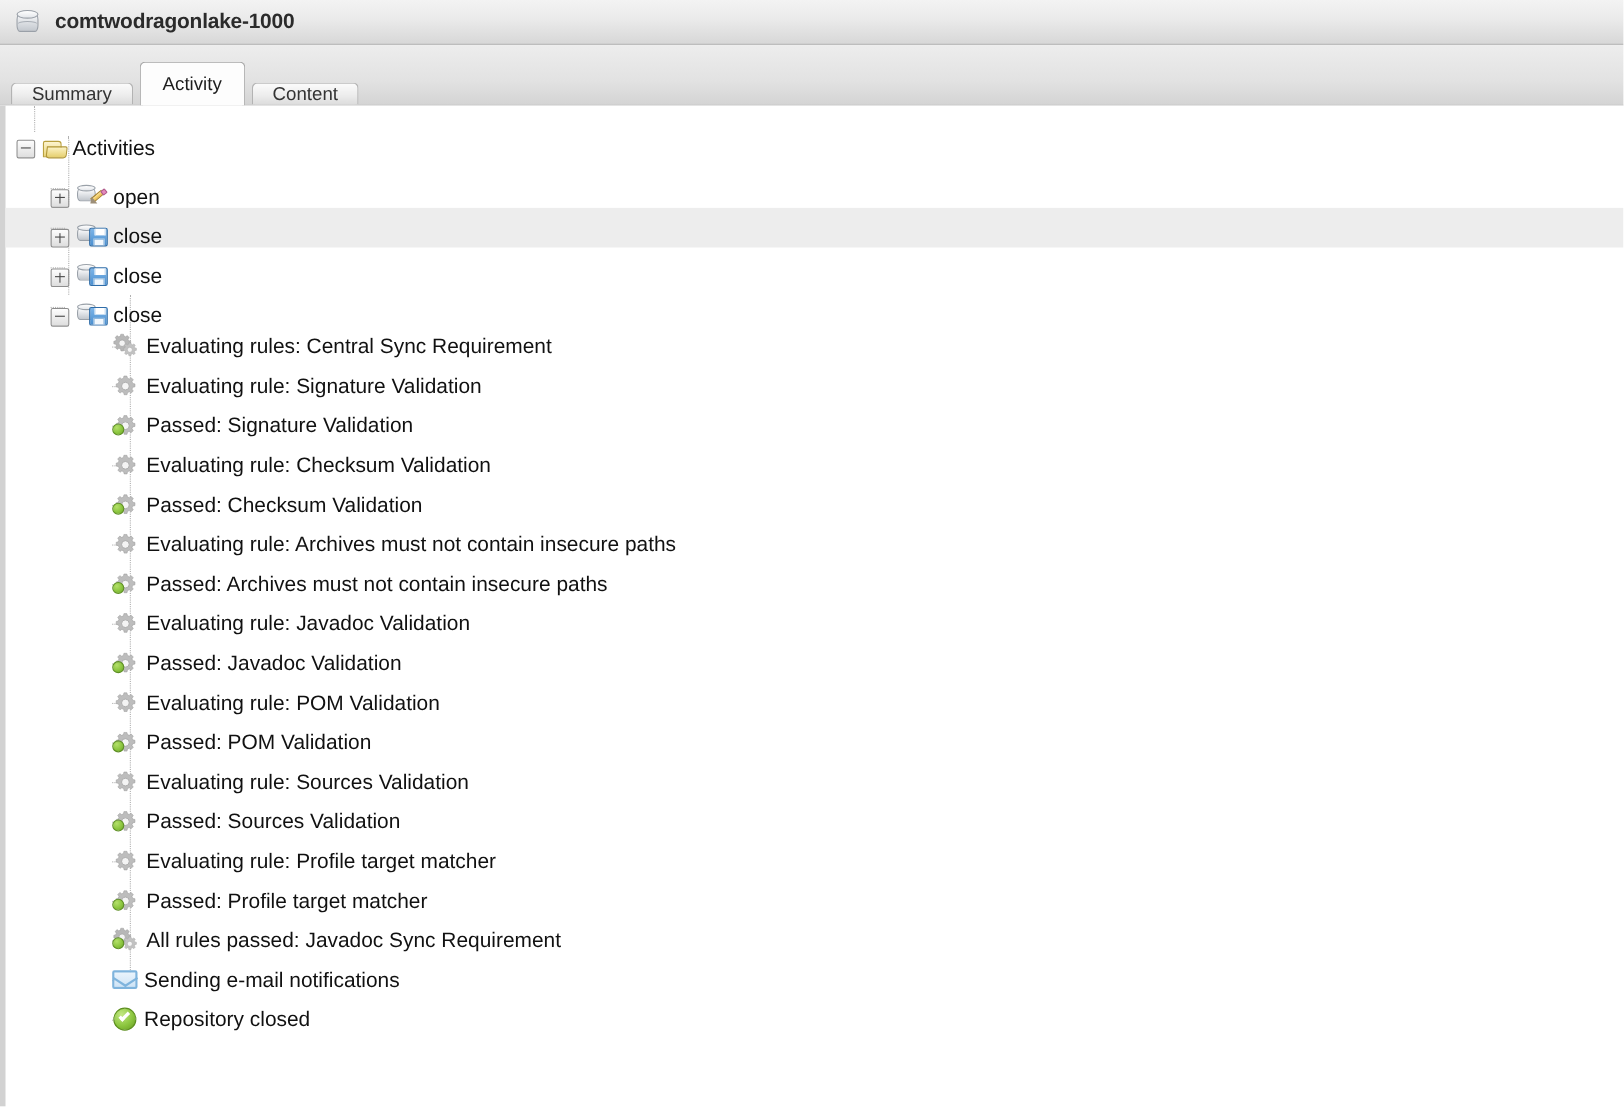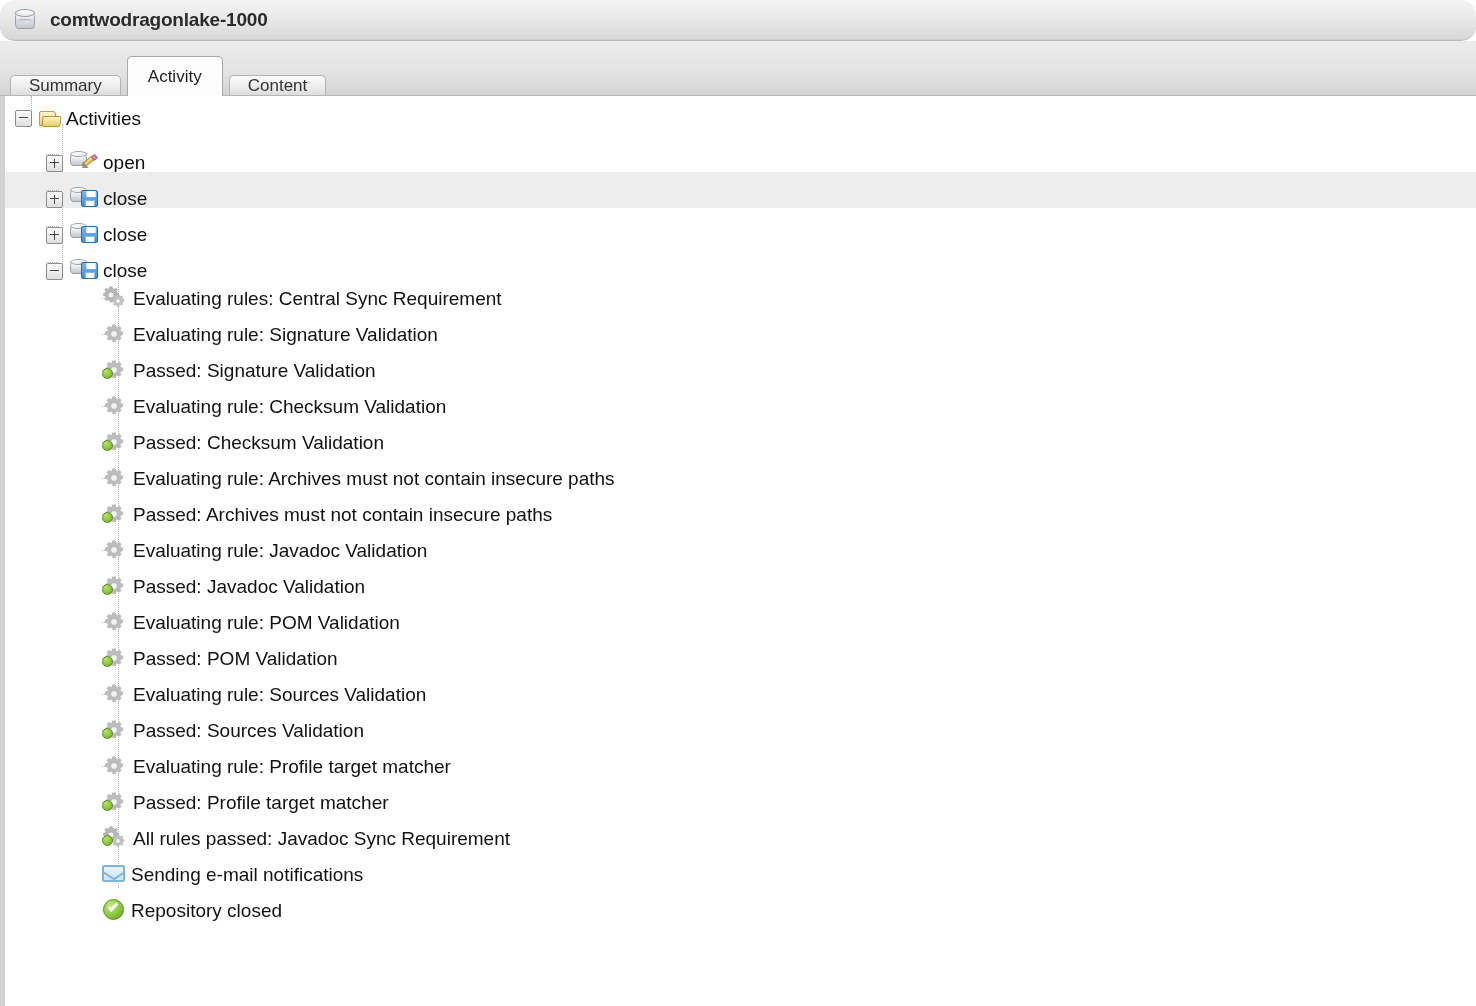--- a/index.html
+++ b/index.html
@@ -17,21 +17,20 @@
 
   
   .titlebar {
     height: 41px;
     background: linear-gradient(to bottom, #f3f3f3 0%, #eaeaea 45%, #d8d8d8 97%, #c9c9c9 100%);
     border-bottom: 1px solid #bdbdbd;
     display: flex;
     align-items: center;
     padding-left: 14px;
     box-sizing: border-box;
-    border-radius: 15px;
   }
   .title-text {
     font-size: 19px;
     font-weight: bold;
     color: #2b2b2b;
     margin-left: 14px;
     letter-spacing: -0.2px;
   }
 
   
@@ -111,21 +110,21 @@
     position: absolute;
     top: 96px;
     left: 0;
     right: 0;
     bottom: 0;
     background: #ffffff;
     border-left: 5px solid #d2d2d2;
     box-sizing: border-box;
     overflow: hidden;
   }
-  .tree { padding-top: 4px; }
+  .tree { padding-top: 21px; }
 
   .row {
     height: 36px;
     display: flex;
     align-items: center;
     position: relative;
     white-space: nowrap;
   }
   .row.highlight { background: #ededed; }
 

